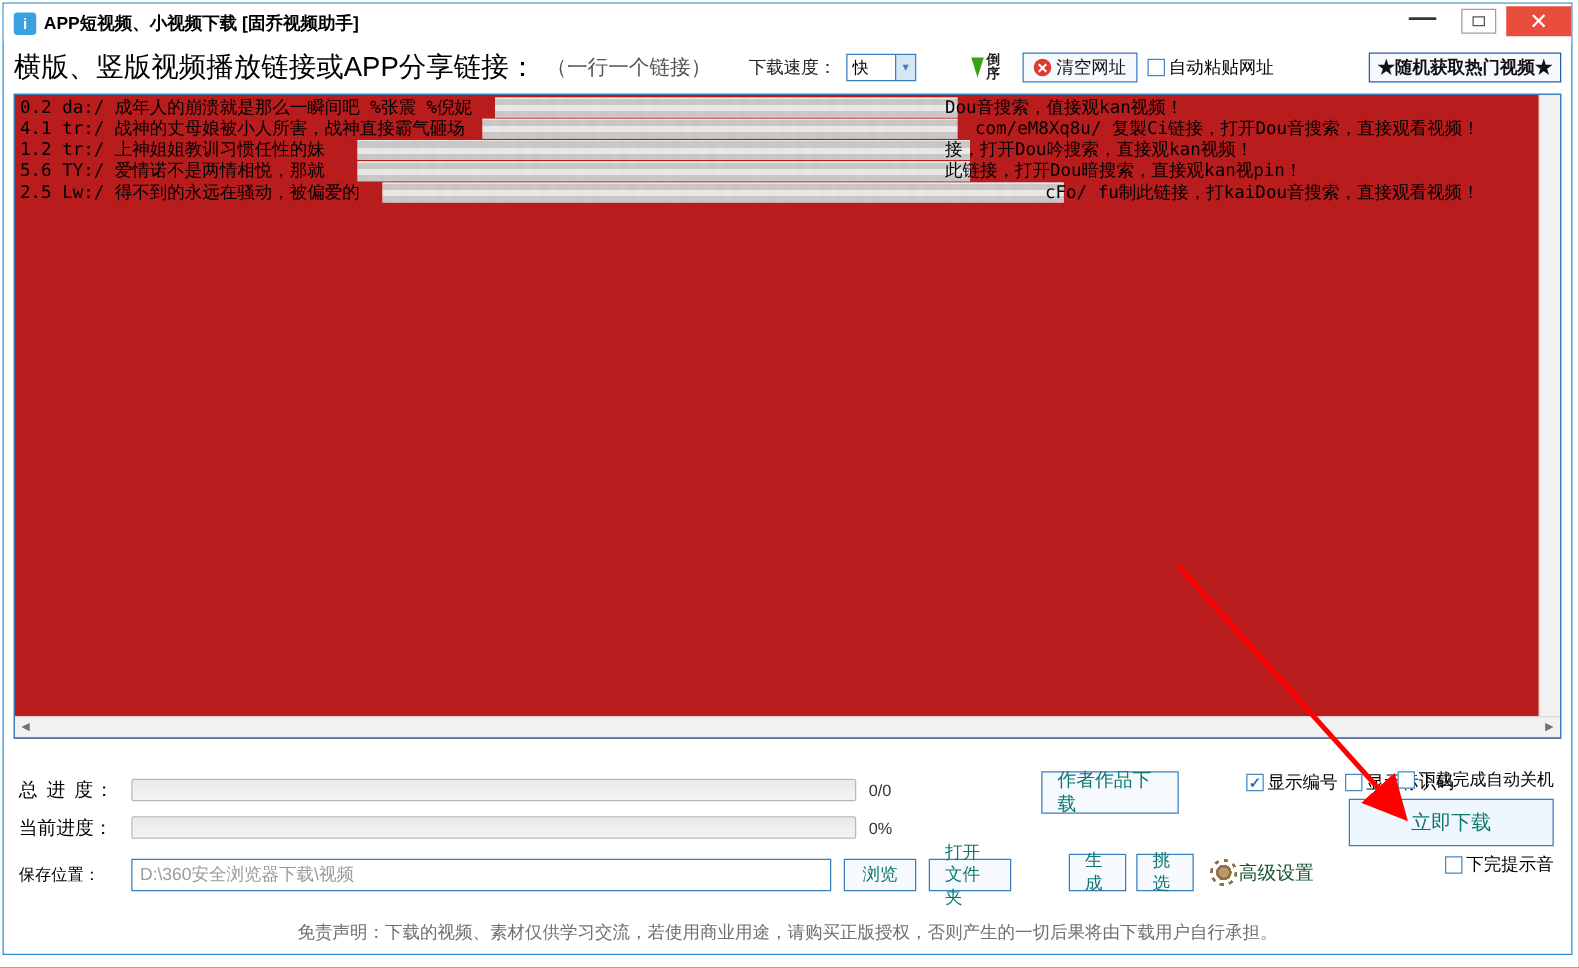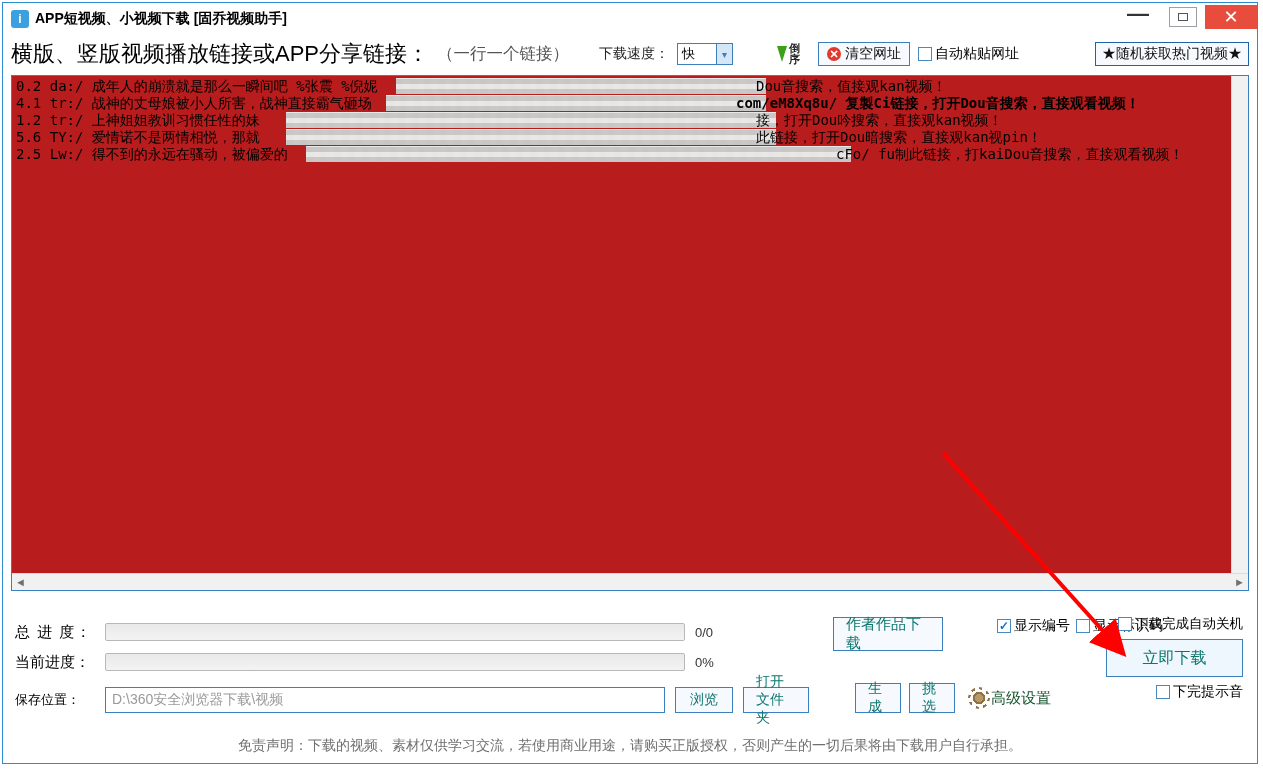--- a/index.html
+++ b/index.html
@@ -139,21 +139,21 @@
     width: 14px; height: 14px; border: 1px solid #4a88c0; background:#fff;
     display:flex;align-items:center;justify-content:center;
   }
   .chkbox.checked::after{
     content:"✓"; color:#1a6fc2; font-size:12px; font-weight:bold; line-height:1;
   }
   .star-btn {
     border: 1.5px solid #1e63a8;
     background: #f6fafe;
     padding: 2px 6px;
-    font-weight: normal;
+    font-weight: bold;
     font-size: 14px;
     color: #111;
     height: 24px;
     display:flex; align-items:flex-end;
   }
   .textarea-wrap {
     border: 1.5px solid #3b7fbf;
     margin: 0 8px;
     height: 516px;
     overflow: hidden;
@@ -208,21 +208,21 @@
     font-size: 14px;
     color:#0f766e;
     display:flex; align-items:center; justify-content:center;
     cursor:pointer;
   }
   .btn.wide { width:110px; height:34px; font-size:15px;}
   .btn.gen, .btn.pick { width:46px; height:30px;}
   .btn.browse { width:58px; height:26px;}
   .btn.openf { width:66px; height:26px;}
   .btn.dlnow {
-    width:137px; height:38px; font-size:16px;
+    width:164px; height:38px; font-size:16px;
     background:#eef7fe;
   }
   .save-input {
     flex: 0 0 560px;
     height:26px;
     border: 1px solid #3b7fbf;
     background:#fff;
     padding: 0 6px;
     color:#9a9a9a;
     font-size:14px;
@@ -326,21 +326,21 @@
   <div class="textarea-wrap">
     <div class="ta-content">
       <div class="line">
         <span class="txt-left">0.2 da:/ 成年人的崩溃就是那么一瞬间吧 %张震  %倪妮</span>
         <span class="censor" style="left:380px;width:370px;"></span>
         <span class="txt-right" style="left:740px;">Dou音搜索，值接观kan视频！</span>
       </div>
       <div class="line">
         <span class="txt-left">4.1 tr:/ 战神的丈母娘被小人所害，战神直接霸气砸场</span>
         <span class="censor" style="left:370px;width:380px;"></span>
-        <span class="txt-right" style="left:720px;font-weight:bold;">com/eM8Xq8u/ 复製Ci链接，打开Dou音搜索，直接观看视频！</span>
+        <span class="txt-right" style="left:764px;">com/eM8Xq8u/ 复製Ci链接，打开Dou音搜索，直接观看视频！</span>
       </div>
       <div class="line">
         <span class="txt-left">1.2 tr:/ 上神姐姐教训习惯任性的妹</span>
         <span class="censor" style="left:270px;width:490px;"></span>
         <span class="txt-right" style="left:740px;">接，打开Dou吟搜索，直接观kan视频！</span>
       </div>
       <div class="line">
         <span class="txt-left">5.6 TY:/ 爱情诺不是两情相悦，那就</span>
         <span class="censor" style="left:270px;width:490px;"></span>
         <span class="txt-right" style="left:740px;">此链接，打开Dou暗搜索，直接观kan视pin！</span>

